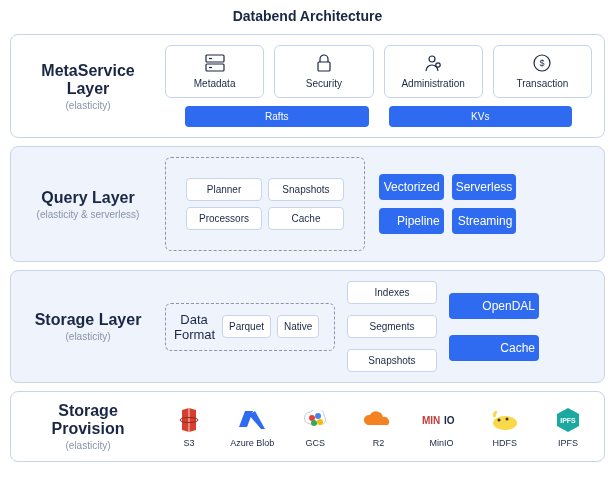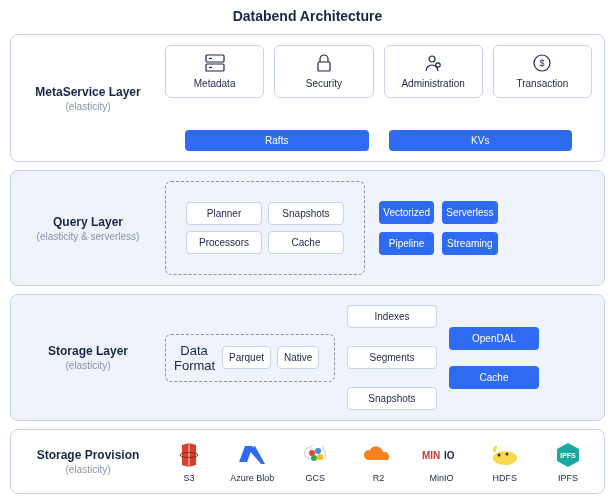--- a/index.html
+++ b/index.html
@@ -26,68 +26,68 @@
     display: flex;
     align-items: center;
     gap: 12px;
   }
   .layer.tinted { background: #eef3fc; }
   .layer-label {
     width: 130px;
     flex-shrink: 0;
     text-align: center;
   }
-  .layer-label .ltitle { font-weight: 700; font-size: 12px; }
+  .layer-label .ltitle { font-weight: 700; font-size: 16px; }
   .layer-label .lsub { color: #8a93a8; font-size: 10px; margin-top: 2px; }
   .layer-body { flex: 1; }
 
   
   .meta-row { display: flex; gap: 10px; }
   .meta-card {
     flex: 1;
     background: #fff;
     border: 1px solid #c8d4ec;
     border-radius: 6px;
     padding: 6px 4px 8px;
     text-align: center;
     font-size: 10px;
   }
   .meta-card .ic { height: 22px; display:flex; align-items:center; justify-content:center; margin-bottom:4px; }
   .meta-sub { display:flex; gap:20px; margin-top:8px; padding: 0 20px; }
   .pill-blue {
     flex:1; background:#2e6bf0; color:#fff; text-align:center;
-    font-size:10px; padding:5px 0; border-radius:4px;margin-top:24px;
+    font-size:10px; padding:5px 0; border-radius:4px;
   }
 
   
   .query-body { display:flex; gap:14px; align-items:center; }
   .dashed-box {
     border:1px dashed #8a93a8; border-radius:6px; padding:20px;
     display:grid; grid-template-columns:1fr 1fr; gap:6px;
     width: 200px;
   }
   .chip {
     background:#fff; border:1px solid #c8d4ec; border-radius:4px;
     text-align:center; font-size:10px; padding:5px 6px;
   }
   .blue-chips { display:grid; grid-template-columns:1fr 1fr; gap:8px; flex:1; }
   .bchip {
     background:#2e6bf0; color:#fff; border-radius:4px;
-    text-align:center; font-size:10px; padding:6px 4px;
+    text-align:right; font-size:12px; padding:6px 4px;
   }
 
   
   .storage-body { display:flex; gap:12px; align-items:center; }
   .df-box {
     border:1px dashed #8a93a8; border-radius:6px; padding:8px;
     display:flex; align-items:center; gap:8px; width:170px;
   }
   .df-label { font-size:13px; text-align:center; width:40px; }
   .df-col { display:flex; flex-direction:row; gap:6px; flex:1; }
-  .stor-col { display:flex; flex-direction:column; gap:18px; width:90px; }
+  .stor-col { display:flex; flex-direction:column; gap:11px; width:90px; }
   .stor-col2 { display:flex; flex-direction:column; gap:16px; width:90px; }
 
   
   .prov-body { display:flex; gap:10px; justify-content:space-between; align-items:flex-end; flex:1; }
   .prov-item { text-align:center; font-size:9px; width:48px; }
   .prov-item .pic { height:30px; display:flex; align-items:center; justify-content:center; margin-bottom:3px;text-decoration:underline; }
 
   svg { display:block; }
 </style>
 </head>

